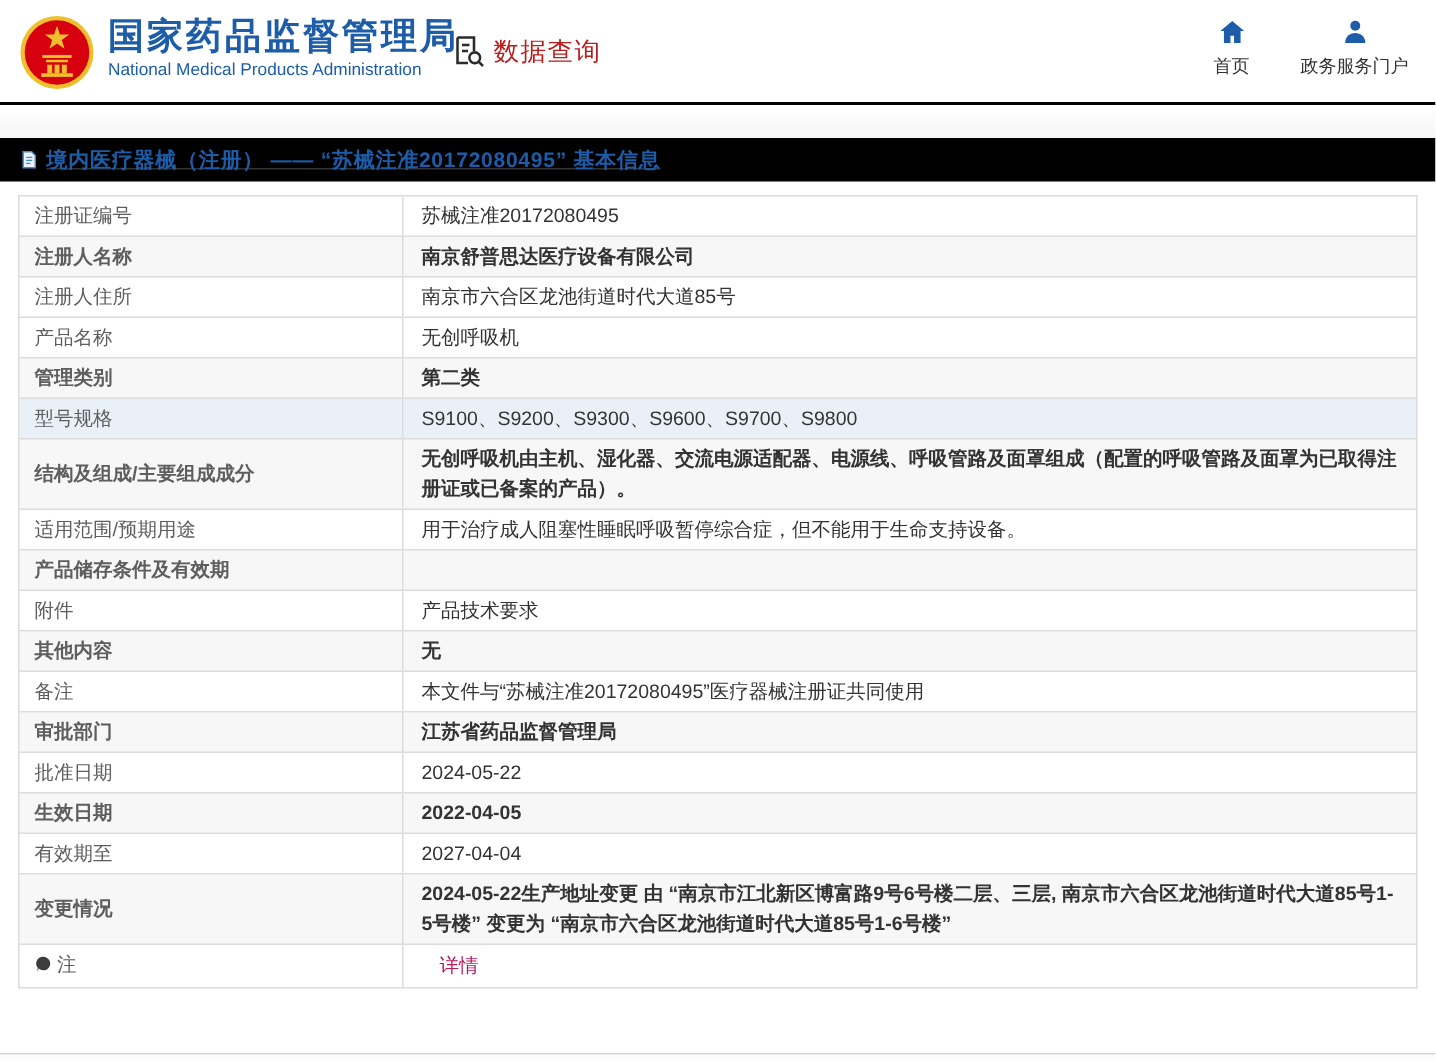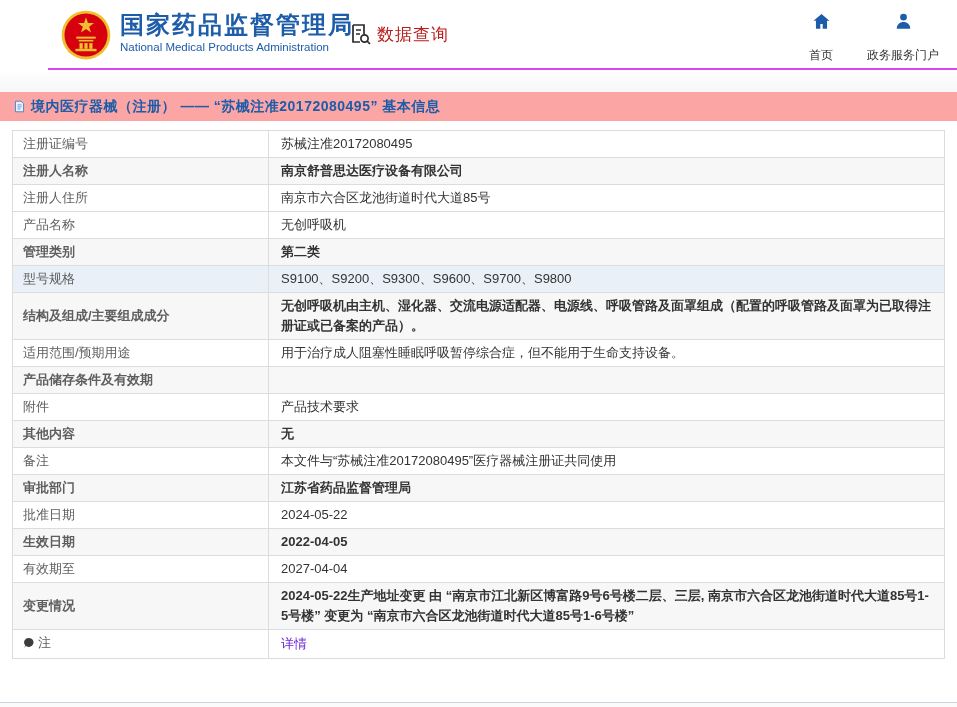--- a/index.html
+++ b/index.html
@@ -5,57 +5,56 @@
   * { margin:0; padding:0; box-sizing:border-box; }
   html,body { background:#fff; }
   body {
     font-family:"Liberation Sans","DejaVu Sans",sans-serif;
     width:957px; height:707px; overflow:hidden; position:relative;
     color:#333;
   }
   
   .header {
     position:relative; height:70px; background:#fff;
-    border-bottom:2px solid #d946ef;
-    margin-left:48px;
+    border-bottom:2px solid #000000;
   }
   .emblem { position:absolute; left:12px; top:9px; width:52px; height:52px; }
   .org-block { position:absolute; left:72px; top:12px; }
   .org-name {
     color:#1d5ca8; font-size:24px; font-weight:bold; letter-spacing:2px;
     line-height:26px; white-space:nowrap;
   }
   .org-name-en {
     color:#1d5ca8; font-size:11.5px; margin-top:3px; white-space:nowrap;
   }
   .module { position:absolute; left:300px; top:22px; display:flex; align-items:center; gap:5px; }
   .module-title { font-size:17px; color:#b91c1c; letter-spacing:1px;text-align:right; }
   .top-nav { position:absolute; right:18px; top:12px; display:flex; gap:34px; }
-  .nav-item { display:flex; flex-direction:column; align-items:center; gap:16px; cursor:pointer; }
+  .nav-item { display:flex; flex-direction:column; align-items:center; gap:5px; cursor:pointer; }
   .nav-label { font-size:12px; color:#333; white-space:nowrap; }
   
   .substrip { height:22px; background:linear-gradient(#ffffff,#f6f6f6); }
   .breadcrumb-bar {
-    height:29px; background:#fca5a5; display:flex; align-items:center;
-    padding-left:13px; gap:5px;
+    height:29px; background:#000000; display:flex; align-items:center;
+    padding-left:13px; gap:5px;text-decoration:underline;
   }
   .breadcrumb-text { color:#1d5ca8; font-size:14px; font-weight:600; letter-spacing:0.5px; }
   
   .tbl-wrap { margin:9px 12px 0 12px; }
   table.info { width:100%; border-collapse:collapse; border:1px solid #d2d2d2; table-layout:fixed; }
   td { border:1px solid #dcdcdc; font-size:13px; line-height:20px; padding:3px 10px; vertical-align:middle; }
   td.lbl {
     width:256px; color:#5e5e5e;
     padding-right:11px; background:transparent;
   }
   td.val { color:#333; padding-left:12px; }
   tr.alt { background:#f7f7f7;font-weight:bold; }
   tr.hl  { background:#e9f0f8; }
   .lbl-with-icon { display:inline-flex; align-items:center; gap:3px; }
-  a.detail-link { color:#6d28d9; text-decoration:none; cursor:pointer; }
+  a.detail-link { color:#be185d; text-decoration:none; cursor:pointer;margin-left:12px; }
   
   .footer-line {
     position:absolute; left:0; bottom:0; width:100%; height:5px;
     background:#fbfbfb; border-top:1px solid #ccd6df;
   }
   svg { display:block; }
 </style>
 </head>
 <body>
 

